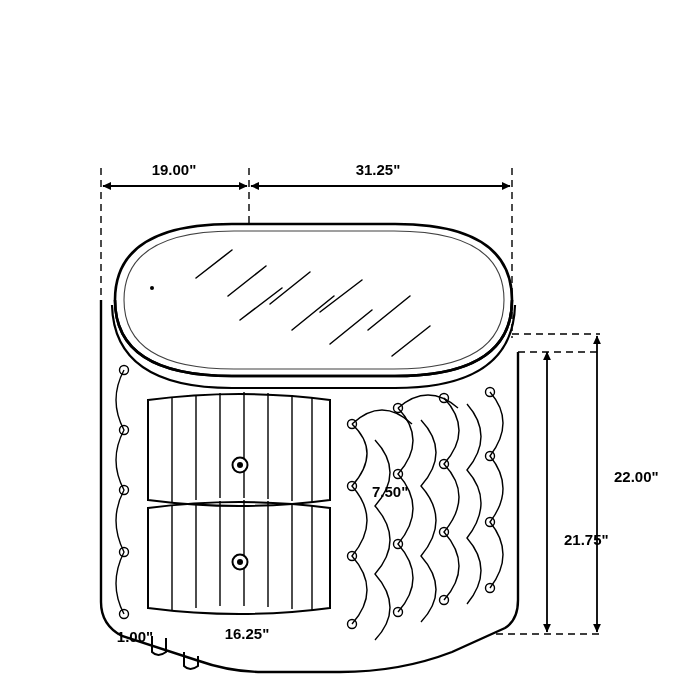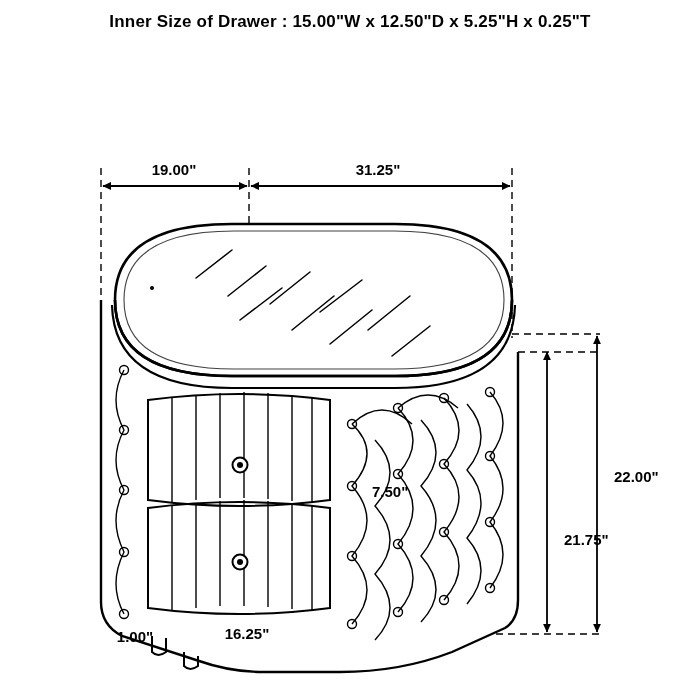--- a/index.html
+++ b/index.html
@@ -43,21 +43,20 @@
     font-size: 15px;
     font-weight: bold;
     fill: #000000;
   }
 </style>
 </head>
 <body>
 
 <div id="stage">
 
-  <div id="title">Inner Size of Drawer : 15.00"W x 12.50"D x 5.25"H x 0.25"T</div>
 
   <svg id="diagram" viewBox="0 0 700 700">
     <defs>
       <marker id="arrHead" markerWidth="9" markerHeight="9" refX="8" refY="4.5" orient="auto" markerUnits="userSpaceOnUse">
         <path d="M0,0.6 L8.6,4.5 L0,8.4 Z" fill="#000"></path>
       </marker>
       <marker id="arrTail" markerWidth="9" markerHeight="9" refX="0.6" refY="4.5" orient="auto" markerUnits="userSpaceOnUse">
         <path d="M8.6,0.6 L0,4.5 L8.6,8.4 Z" fill="#000"></path>
       </marker>
     </defs>

